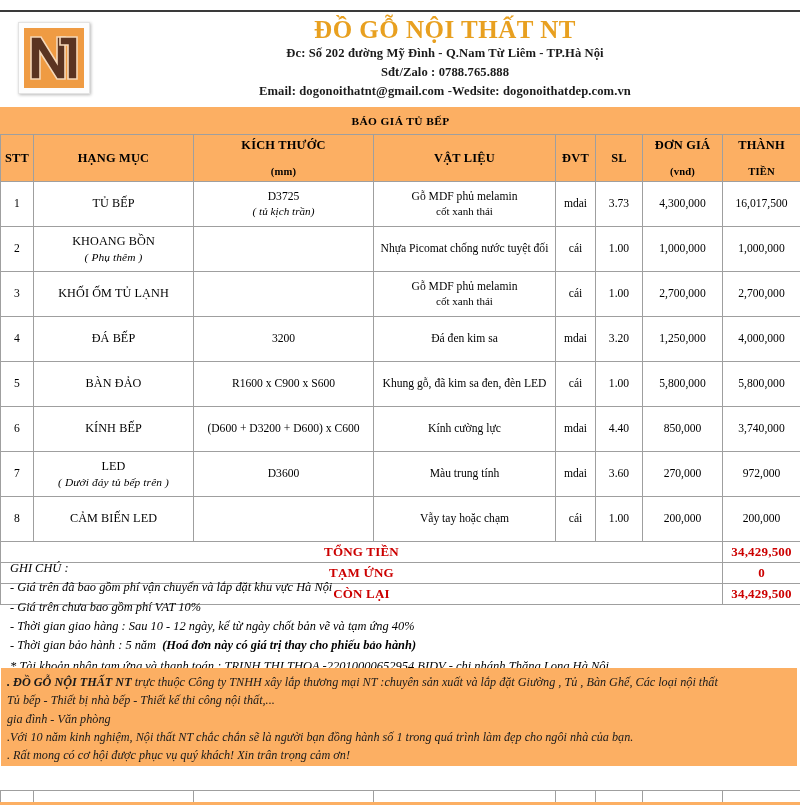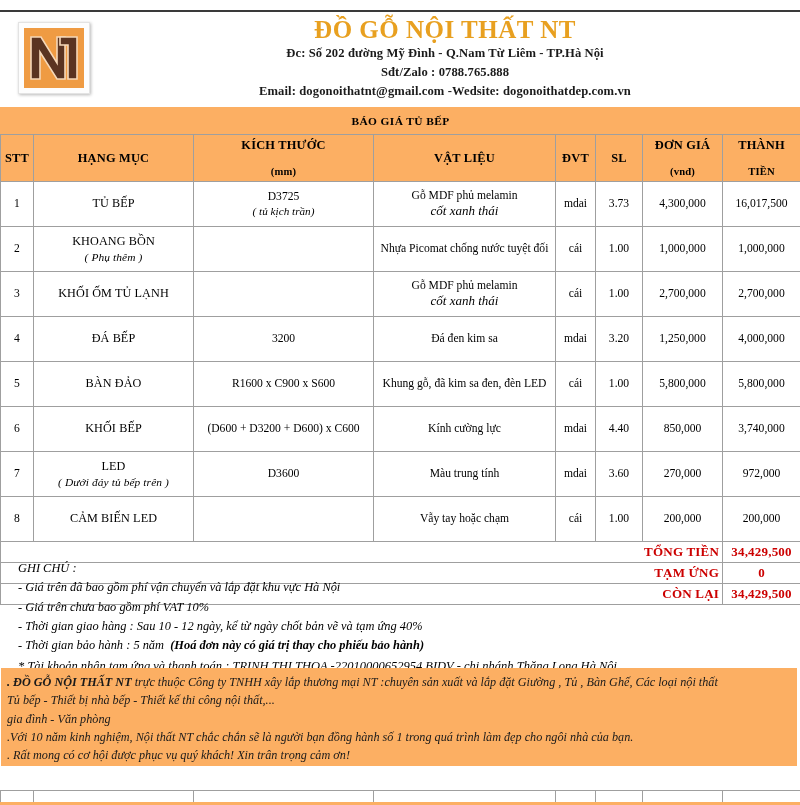--- a/index.html
+++ b/index.html
@@ -126,44 +126,43 @@
   }
   .row .c-size { font-size: 11.6px; }
   .row .c-size .note {
     display: block;
     font-style: italic;
     font-size: 11.2px;
   }
   .row .c-mat { font-size: 11.6px; }
   .row .c-mat .note {
     display: block;
-    font-style: italic;
-    font-size: 13px;
+    font-size: 11px;
   }
   .row .c-num { font-size: 11.6px; }
 
   
   .tot td {
     height: 21px;
     color: #cc0000;
     font-weight: bold;
     font-size: 13px;
     letter-spacing: 0.2px;
   }
   .tot .label {
-    text-align: right;
+    text-align: center;
   }
   .tot .value { text-align: center; }
 
   
   .notes {
     position: absolute;
     left: 0; top: 557px;
     width: 800px;
-    padding: 2px 6px 0 18px;
+    padding: 2px 6px 0 10px;
     box-sizing: border-box;
   }
   .note-line {
     font-style: italic;
     font-size: 12.4px;
     line-height: 1.56;
     color: #000;
     white-space: nowrap;
   }
   .note-line.bold-tail b { font-style: italic; font-weight: bold; }
@@ -335,21 +334,21 @@
       <td class="c-size">R1600 x C900 x S600</td>
       <td class="c-mat">Khung gỗ, đã kim sa đen, đèn LED</td>
       <td class="c-num">cái</td>
       <td class="c-num">1.00</td>
       <td class="c-num">5,800,000</td>
       <td class="c-num">5,800,000</td>
     </tr>
 
     <tr class="row">
       <td class="c-num">6</td>
-      <td class="c-item">KHỐI BẾP</td>
+      <td class="c-item">KÍNH BẾP</td>
       <td class="c-size">(D600 + D3200 + D600) x C600</td>
       <td class="c-mat">Kính cường lực</td>
       <td class="c-num">mdai</td>
       <td class="c-num">4.40</td>
       <td class="c-num">850,000</td>
       <td class="c-num">3,740,000</td>
     </tr>
 
     <tr class="row">
       <td class="c-num">7</td>

